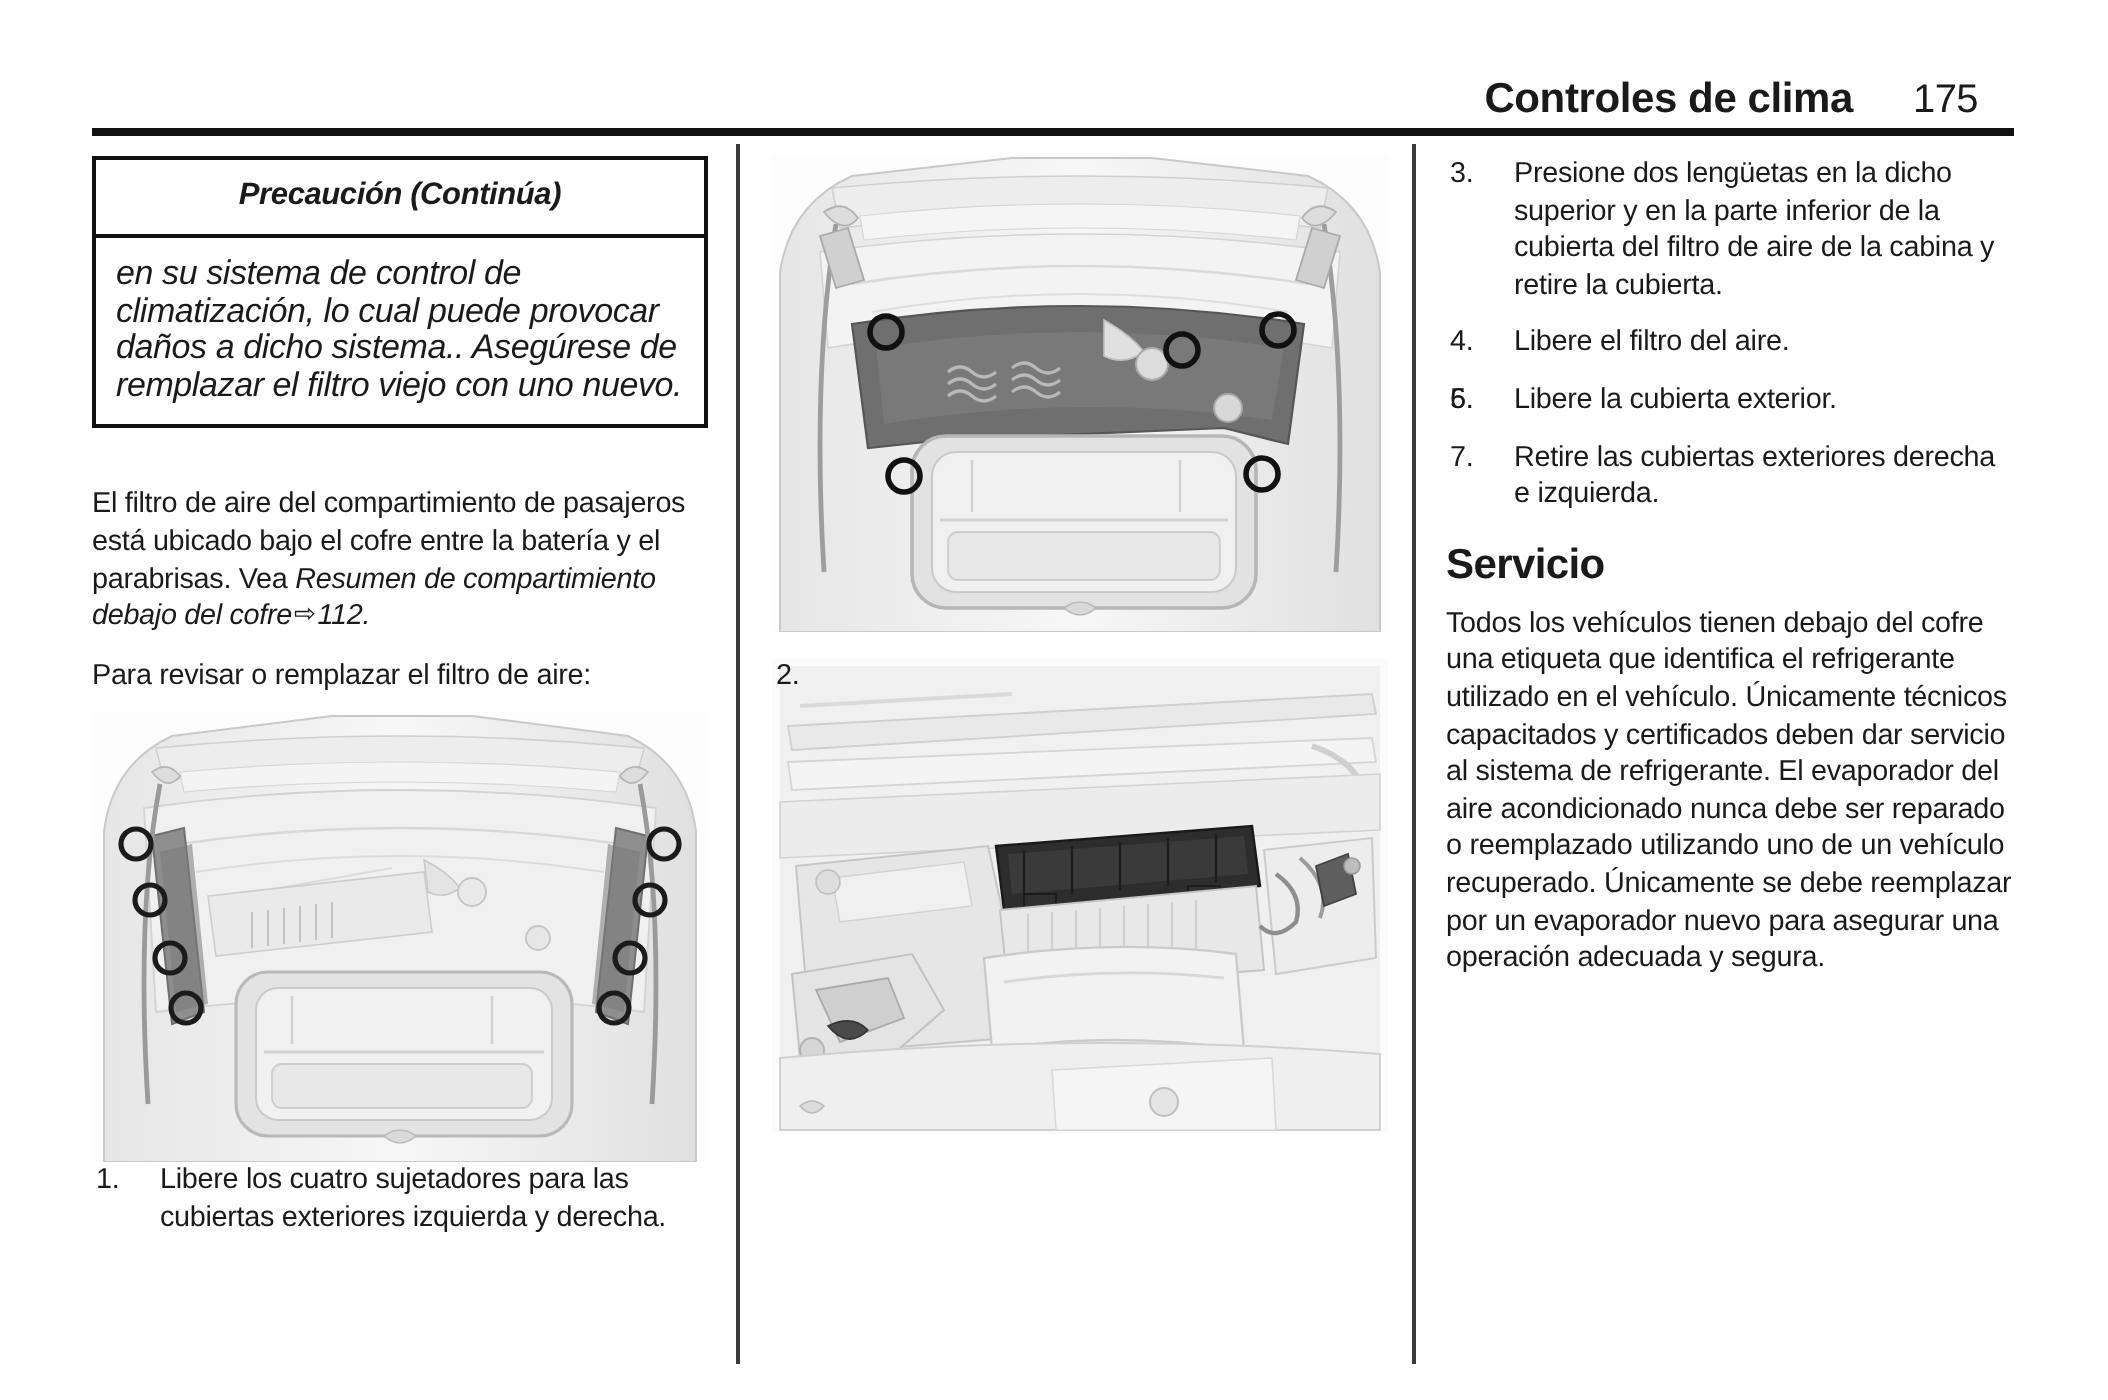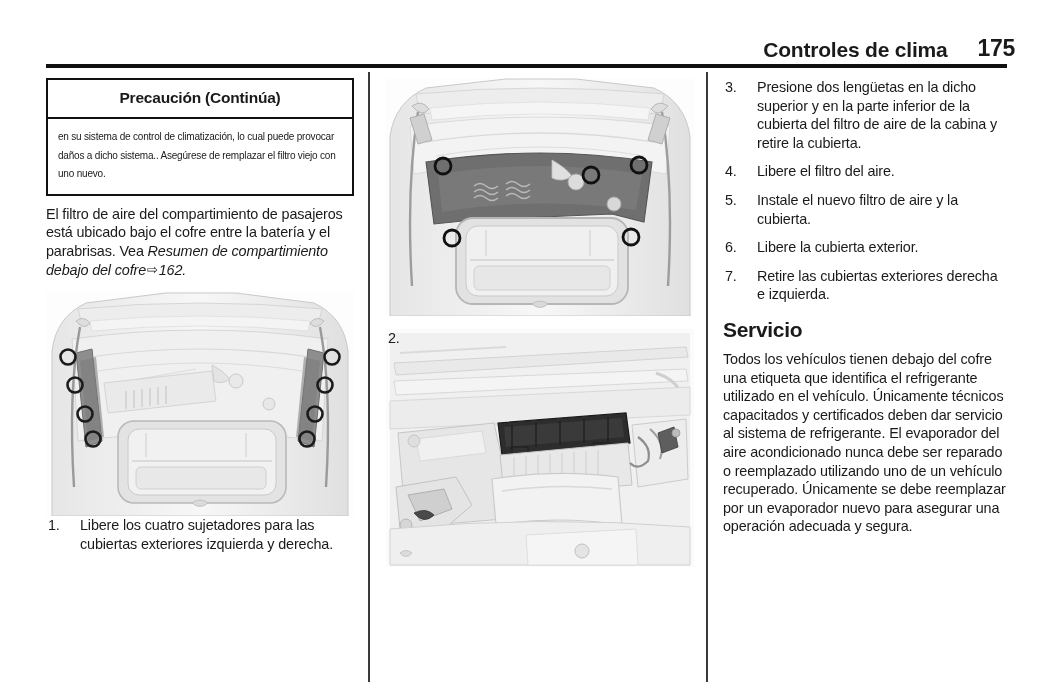--- a/index.html
+++ b/index.html
@@ -12,39 +12,39 @@
     height: 700px;
     position: relative;
     font-family: "Liberation Sans", sans-serif;
     color: #1a1a1a;
     overflow: hidden;
   }
 
   
   .page-header {
     position: absolute;
-    left: 54px;
+    left: 28px;
     top: 26px;
     width: 961px;
     height: 34px;
     display: flex;
     align-items: flex-end;
     justify-content: flex-end;
   }
   .header-title {
     font-size: 21px;
     font-weight: bold;
     letter-spacing: -0.2px;
     line-height: 1;
     margin-right: 30px;
     white-space: nowrap;
   }
   .header-pageno {
-    font-size: 23px;
-    font-weight: bold;
+    font-size: 20px;
+    font-weight: normal;
     line-height: 1;
     letter-spacing: -0.3px;
   }
   .header-rule {
     position: absolute;
     left: 46px;
     top: 64px;
     width: 961px;
     height: 4px;
     background: #111111;
@@ -85,33 +85,34 @@
     display: inline-block;
     transform: translateY(-1px);
     margin: 0 1px;
   }
 
   
   .caution-box {
     border: 2.5px solid #111111;
     width: 100%;
     box-sizing: border-box;
-    margin-bottom: 9px;
+    margin-bottom: 29px;
+    font-style: italic;
   }
   .caution-head {
     border-bottom: 2.5px solid #111111;
     text-align: center;
     font-size: 15.5px;
     font-weight: bold;
     padding: 9px 6px 10px 6px;
     letter-spacing: -0.2px;
   }
   .caution-body {
     padding: 9px 9px 10px 10px;
-    font-size: 10px;
+    font-size: 17px;
     line-height: 18.6px;
     letter-spacing: -0.2px;
   }
 
   
   ol.steps {
     margin: 0;
     padding: 0;
     list-style: none;
   }
@@ -162,22 +163,23 @@
 <div class="col-divider d1"></div>
 <div class="col-divider d2"></div>
 
 <div class="col col-left">
 
   <div class="caution-box">
     <div class="caution-head">Precaución (Continúa)</div>
     <div class="caution-body">en su sistema de control de climatización, lo cual puede provocar daños a dicho sistema.. Asegúrese de remplazar el filtro viejo con uno nuevo.</div>
   </div>
 
-  <p class="body"><span>El filtro de aire del compartimiento de pasajeros está ubicado bajo el cofre entre la batería y el parabrisas. Vea </span><span class="ital">Resumen de compartimiento debajo del cofre</span><span class="arrowglyph">⇨</span><span class="ital">162.</span></p>
-
+  <p class="body"><span>El filtro de aire del compartimiento de pasajeros está ubicado bajo el cofre entre la batería y el parabrisas. Vea </span><span class="ital">Resumen de compartimiento debajo del cofre</span><span class="arrowglyph">⇨</span><span class="ital">112.</span></p>
+
+  <p class="body tight">Para revisar o remplazar el filtro de aire:</p>
 
   <svg class="figure fig-left" viewBox="0 0 308 225" width="308" height="225" aria-hidden="true">
     <defs>
       <linearGradient id="lgA" x1="0" y1="0" x2="0" y2="1">
         <stop offset="0" stop-color="#f2f2f2"></stop>
           <stop offset="1" stop-color="#dcdcdc"></stop>
       </linearGradient>
       <linearGradient id="lgB" x1="0" y1="0" x2="1" y2="0">
         <stop offset="0" stop-color="#e6e6e6"></stop>
           <stop offset="0.5" stop-color="#f7f7f7"></stop>
@@ -381,21 +383,20 @@
     <li>
       <span class="num">3.</span>
       <span>Presione dos lengüetas en la dicho superior y en la parte inferior de la cubierta del filtro de aire de la cabina y retire la cubierta.</span>
     </li>
     <li>
       <span class="num">4.</span>
       <span>Libere el filtro del aire.</span>
     </li>
     <li>
       <span class="num">5.</span>
-      <span>Instale el nuevo filtro de aire y la cubierta.</span>
     </li>
     <li>
       <span class="num">6.</span>
       <span>Libere la cubierta exterior.</span>
     </li>
     <li>
       <span class="num">7.</span>
       <span>Retire las cubiertas exteriores derecha e izquierda.</span>
     </li>
   </ol>

